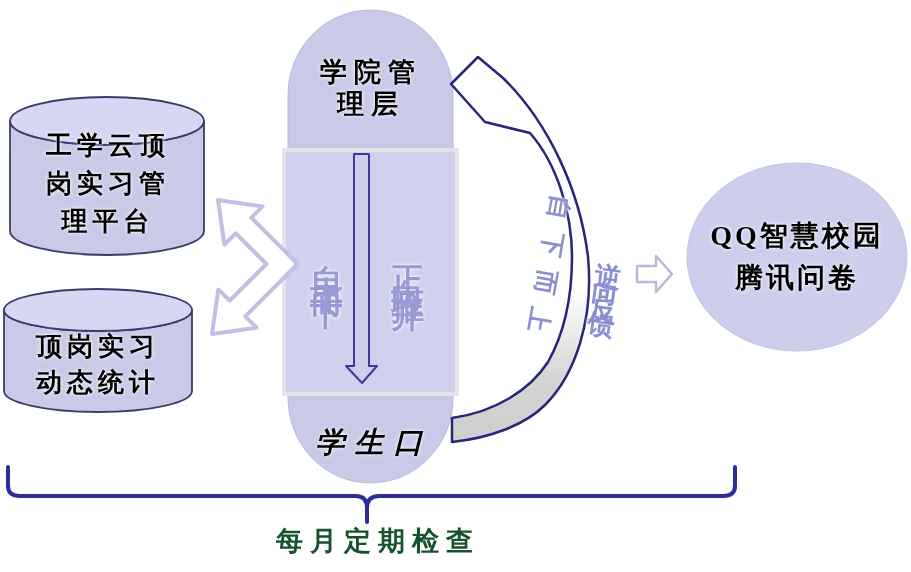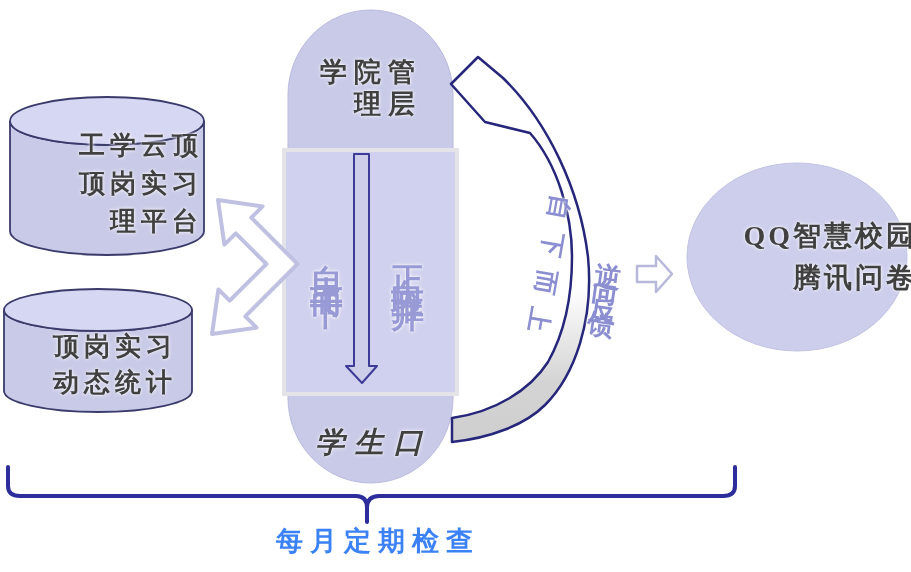--- a/index.html
+++ b/index.html
@@ -6,22 +6,22 @@
   .stage{
     position:relative;width:911px;height:572px;background:#ffffff;overflow:hidden;
     font-family:"Liberation Serif","DejaVu Serif",serif;
   }
   .stage svg{position:absolute;left:0;top:0;}
   .txt{
     position:absolute;transform:translate(-50%,-50%);
     font-weight:bold;text-align:center;white-space:pre-line;
     text-shadow:0 0 2px rgba(255,255,255,.95),0 0 4px rgba(255,255,255,.8);
   }
-  .dark{color:#404040;text-align:right;}
-  .deep{color:#3b82f6;font-family:Liberation Serif, serif;}
+  .dark{color:#000000;}
+  .deep{color:#14532d;font-family:Liberation Serif, serif;}
   .soft{color:#989ad6;}
   .mid{color:#8b8ed0;}
   .cyl1{left:108px;top:184px;font-size:26px;line-height:38px;letter-spacing:5px;width:190px;}
   .cyl2{left:98px;top:365px;font-size:26px;line-height:36px;letter-spacing:5px;width:158px;}
   .captop{left:371px;top:88px;font-size:27px;line-height:32px;letter-spacing:7px;}
   .capbot{left:374px;top:443px;font-size:29px;letter-spacing:10px;white-space:nowrap;font-style:italic;}
   .vtext{writing-mode:vertical-rl;text-orientation:upright;}
   .flowL{left:326px;top:262px;font-size:33px;letter-spacing:12px;}
   .flowR{left:407px;top:264px;font-size:33px;letter-spacing:12px;}
   .fbOuter{left:608px;top:274px;font-size:27px;letter-spacing:17px;
@@ -72,21 +72,21 @@
              C594,320 575,375 545,405
              C525,425 490,438 452,442 Z" fill="url(#bandGrad)" stroke="#26267a" stroke-width="2.5" stroke-linejoin="round"></path>
 
     <path d="M637,266 L656,266 L656,256 L672,274 L656,292 L656,282 L637,282 Z" fill="#ffffff" stroke="#b8b9da" stroke-width="2.5" stroke-linejoin="round"></path>
 
     <path d="M8,467 L8,486 Q8,496 20,496 L356,496 Q367,496 367,508 L367,522
              M367,522 L367,508 Q367,496 379,496 L723,496 Q735,496 735,486 L735,467" fill="none" stroke="#2d2d9b" stroke-width="4" stroke-linejoin="round" stroke-linecap="round"></path>
   </svg>
 
   <div class="txt dark cyl1">工学云顶
-顶岗实习
+岗实习管
 理平台</div>
 
   <div class="txt dark cyl2">顶岗实习
 动态统计</div>
 
   <div class="txt dark captop">学院管
 理层</div>
 
   <div class="txt soft vtext flowL">自上而下</div>
 

